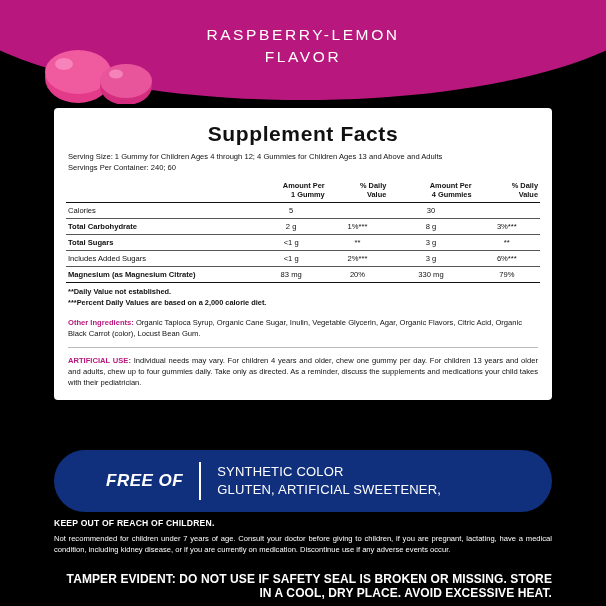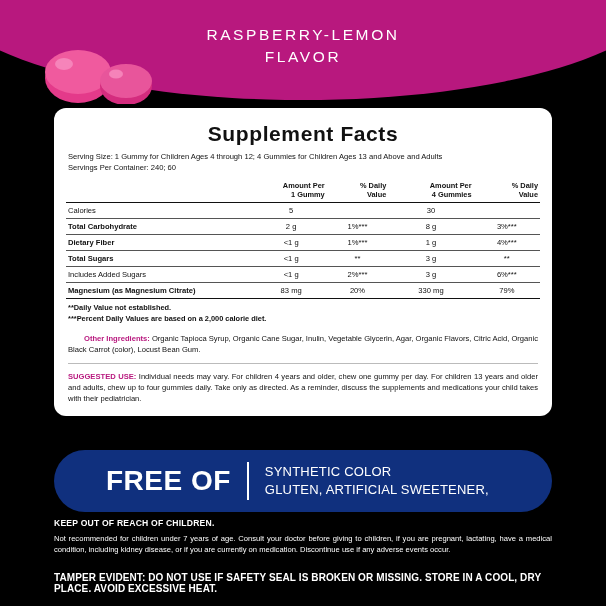--- a/index.html
+++ b/index.html
@@ -49,21 +49,21 @@
     position: absolute;
     z-index: 5;
   }
   
   .card {
     position: absolute;
     left: 54px;
     top: 108px;
     width: 498px;
     background: #ffffff;
-    border-radius: 12px;
+    border-radius: 4px;
     z-index: 3;
     padding: 10px 12px 12px 12px;
   }
   .sf-title {
     text-align: center;
     font-size: 21px;
     font-weight: bold;
     letter-spacing: 0.6px;
     color: #111;
     margin: 4px 0 6px 0;
@@ -109,21 +109,21 @@
     margin-top: 4px;
     padding-left: 2px;
   }
   .other-ing {
     margin-top: 9px;
     padding: 0 2px;
     font-size: 7.6px;
     line-height: 11px;
     color: #111;
   }
-  .other-ing .lbl { color: #b8187e; font-weight: bold; margin-left: 16px; }
+  .other-ing .lbl { color: #b8187e; font-weight: bold; }
   .divider {
     border-top: 0.8px solid #bbb;
     margin: 8px 2px 7px 2px;
   }
   .suggested {
     padding: 0 2px;
     font-size: 7.6px;
     line-height: 11px;
     color: #111;
     text-align: justify;
@@ -137,25 +137,26 @@
     width: 498px;
     height: 62px;
     background: #10307e;
     border-radius: 31px;
     z-index: 3;
     display: flex;
     align-items: center;
     color: #ffffff;
   }
   .freeof-title {
-    font-size: 28px;
+    font-size: 17px;
     font-weight: bold;
     letter-spacing: 0.5px;
     padding-left: 52px;
     padding-right: 16px;
+    font-style: italic;
   }
   .freeof-sep {
     width: 2px;
     height: 38px;
     background: #ffffff;
   }
   .freeof-list {
     font-size: 13px;
     line-height: 18px;
     padding-left: 16px;
@@ -180,23 +181,23 @@
     font-size: 7.6px;
     line-height: 11px;
     text-align: justify;
   }
   .tamper {
     position: absolute;
     left: 54px;
     top: 572px;
     width: 498px;
     color: #ffffff;
-    font-size: 10px;
-    font-weight: bold;
-    text-align: left;
+    font-size: 12px;
+    font-weight: bold;
+    text-align: right;
     z-index: 3;
     letter-spacing: 0.1px;
   }
 </style>
 </head>
 <body>
 
 <div id="page">
 
   <div class="top-banner"></div>
@@ -251,27 +252,20 @@
           <td class="num"></td>
         </tr>
         <tr class="row">
           <td class="row-label bold">Total Carbohydrate</td>
           <td class="num">2 g</td>
           <td class="num">1%***</td>
           <td class="num">8 g</td>
           <td class="num">3%***</td>
         </tr>
         <tr class="row">
-          <td class="row-label bold indent1">Dietary Fiber</td>
-          <td class="num">&lt;1 g</td>
-          <td class="num">1%***</td>
-          <td class="num">1 g</td>
-          <td class="num">4%***</td>
-        </tr>
-        <tr class="row">
           <td class="row-label bold indent2">Total Sugars</td>
           <td class="num">&lt;1 g</td>
           <td class="num">**</td>
           <td class="num">3 g</td>
           <td class="num">**</td>
         </tr>
         <tr class="row">
           <td class="row-label indent2">Includes Added Sugars</td>
           <td class="num">&lt;1 g</td>
           <td class="num">2%***</td>
@@ -293,21 +287,21 @@
       <div>***Percent Daily Values are based on a 2,000 calorie diet.</div>
     </div>
 
     <div class="other-ing">
       <span class="lbl">Other Ingredients:</span><span> Organic Tapioca Syrup, Organic Cane Sugar, Inulin, Vegetable Glycerin, Agar, Organic Flavors, Citric Acid, Organic Black Carrot (color), Locust Bean Gum.</span>
     </div>
 
     <div class="divider"></div>
 
     <div class="suggested">
-      <span class="lbl">SUGGESTED USE:</span><span> Individual needs may vary. For children 4 years and older, chew one gummy per day. For children 13 years and older and adults, chew up to four gummies daily. Take only as directed. As a reminder, discuss the supplements and medications your child takes with their pediatrician.</span>
+      <span class="lbl">ARTIFICIAL USE:</span><span> Individual needs may vary. For children 4 years and older, chew one gummy per day. For children 13 years and older and adults, chew up to four gummies daily. Take only as directed. As a reminder, discuss the supplements and medications your child takes with their pediatrician.</span>
     </div>
   </div>
 
   <div class="freeof">
     <div class="freeof-title">FREE OF</div>
     <div class="freeof-sep"></div>
     <div class="freeof-list">
       <div>SYNTHETIC COLOR</div>
       <div>GLUTEN, ARTIFICIAL SWEETENER,</div>
     </div>

